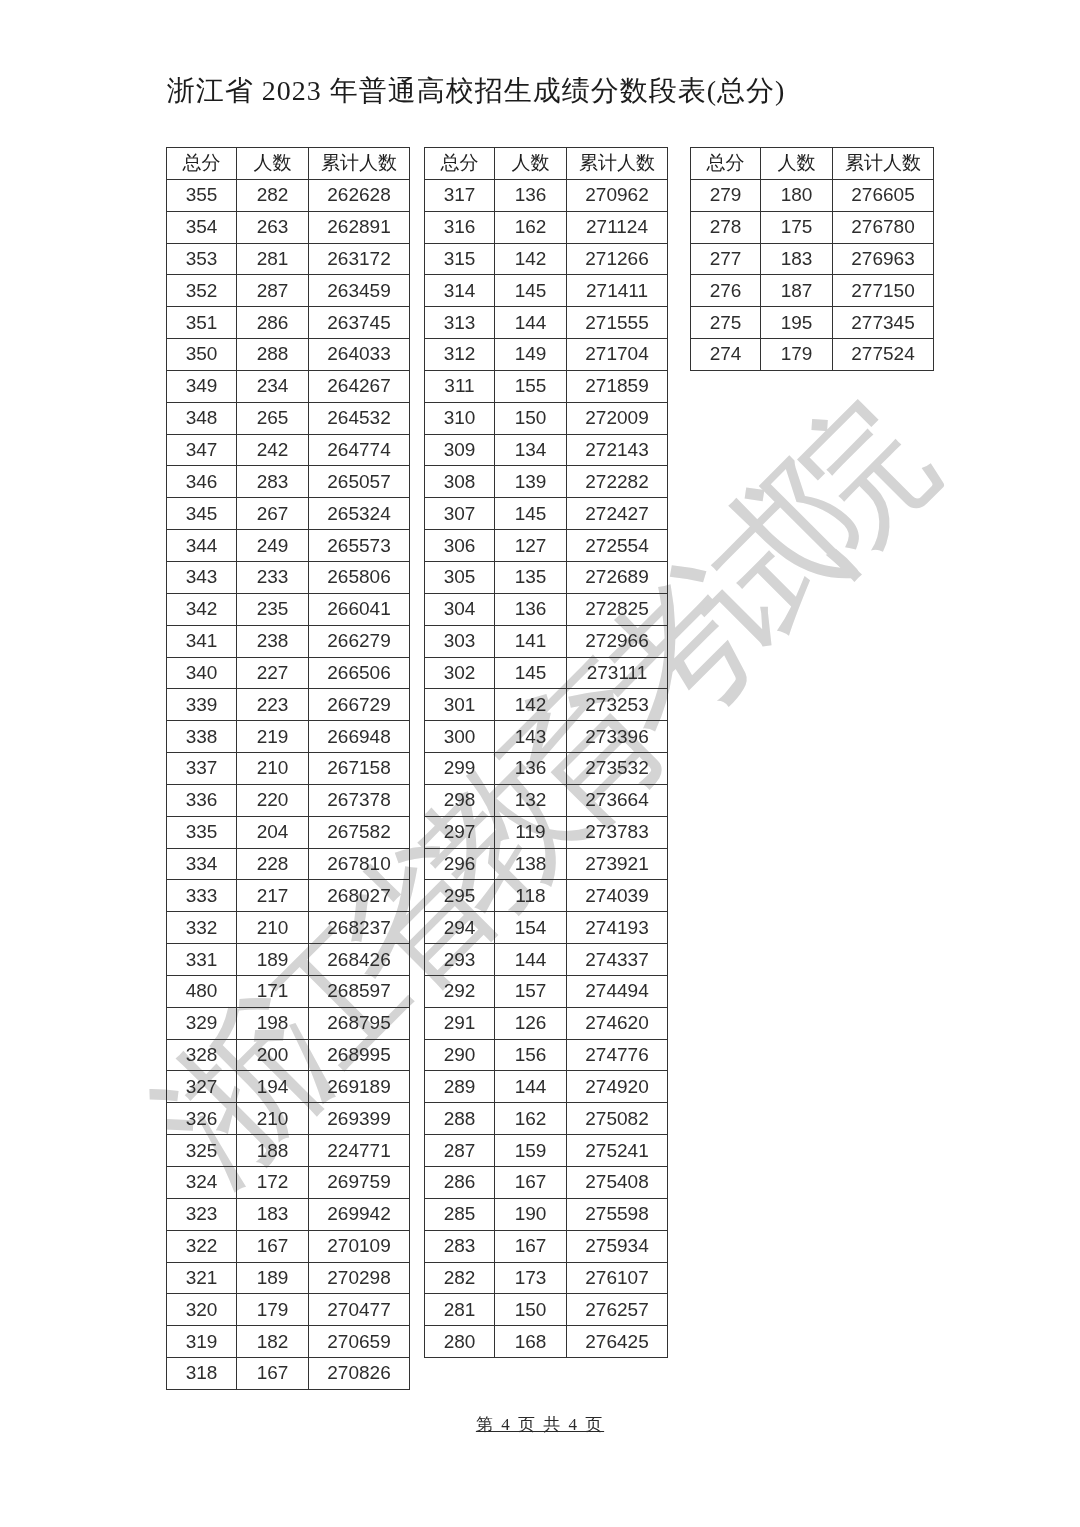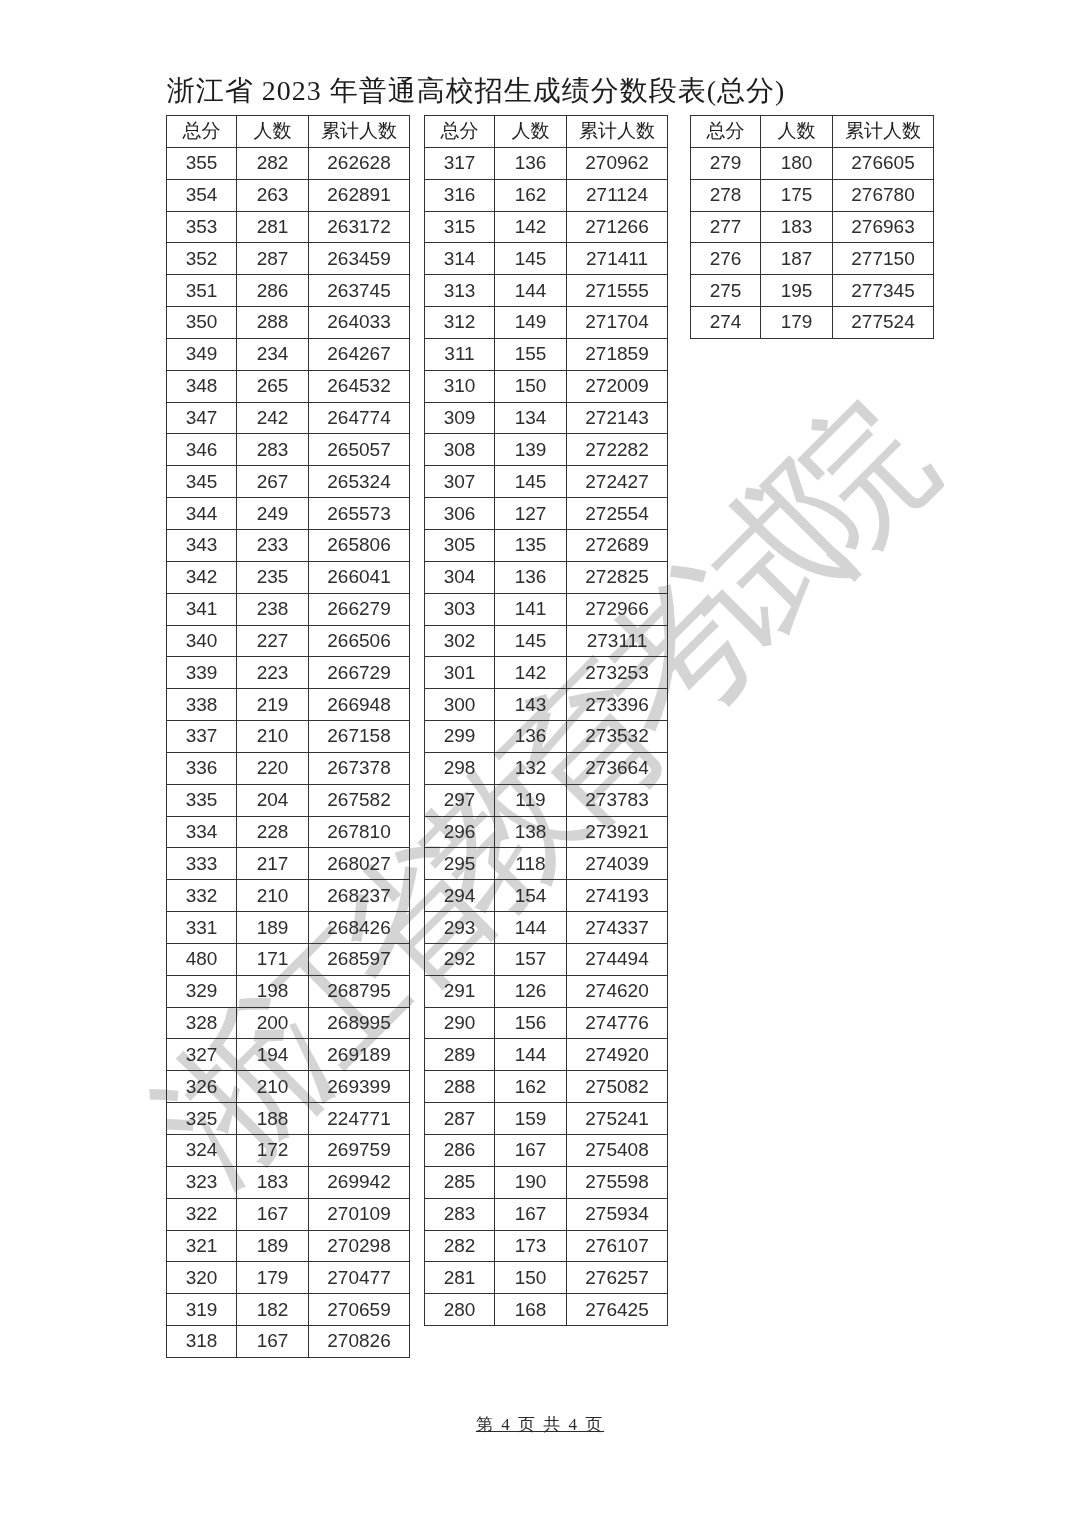--- a/index.html
+++ b/index.html
@@ -35,21 +35,21 @@
     font-size: 150px;
     letter-spacing: -26px;
     white-space: nowrap;
     color: #d4d4d4;
     z-index: 1;
     pointer-events: none;
     user-select: none;
   }
   table.score-table {
     position: absolute;
-    top: 115px;
+    top: 147px;
     border-collapse: collapse;
     table-layout: fixed;
     width: 243px;
     z-index: 2;
     background: transparent;
     border-radius: 32px;
   }
   table.t1 { left: 166px; }
   table.t2 { left: 424px; }
   table.t3 { left: 690px; }

